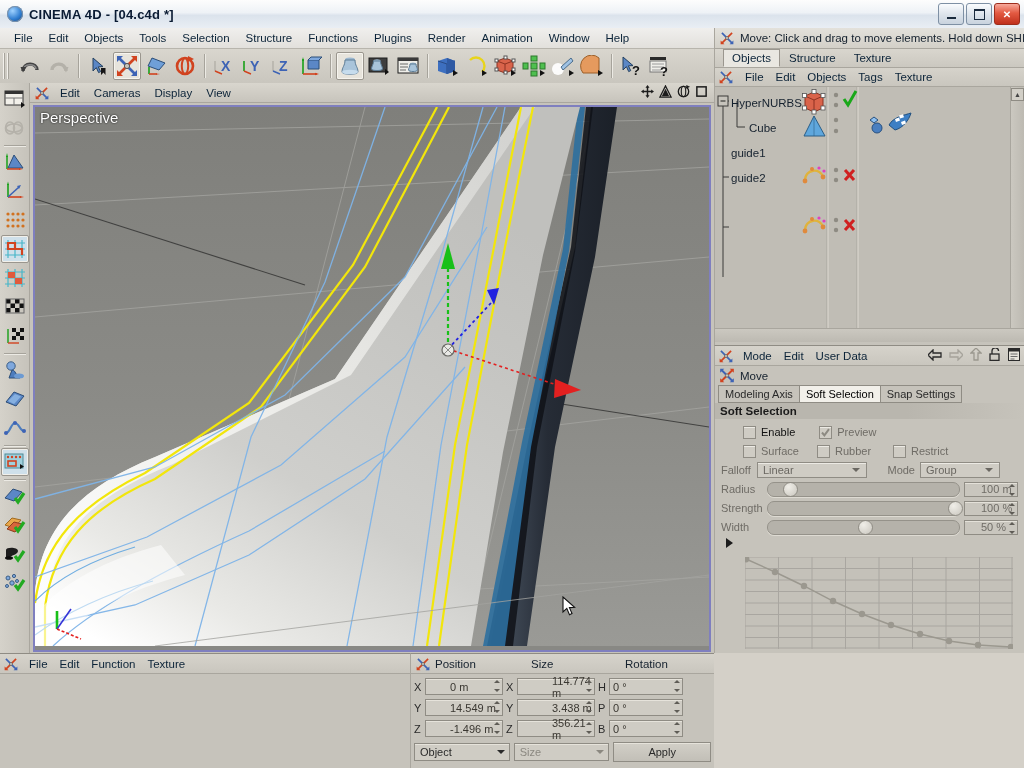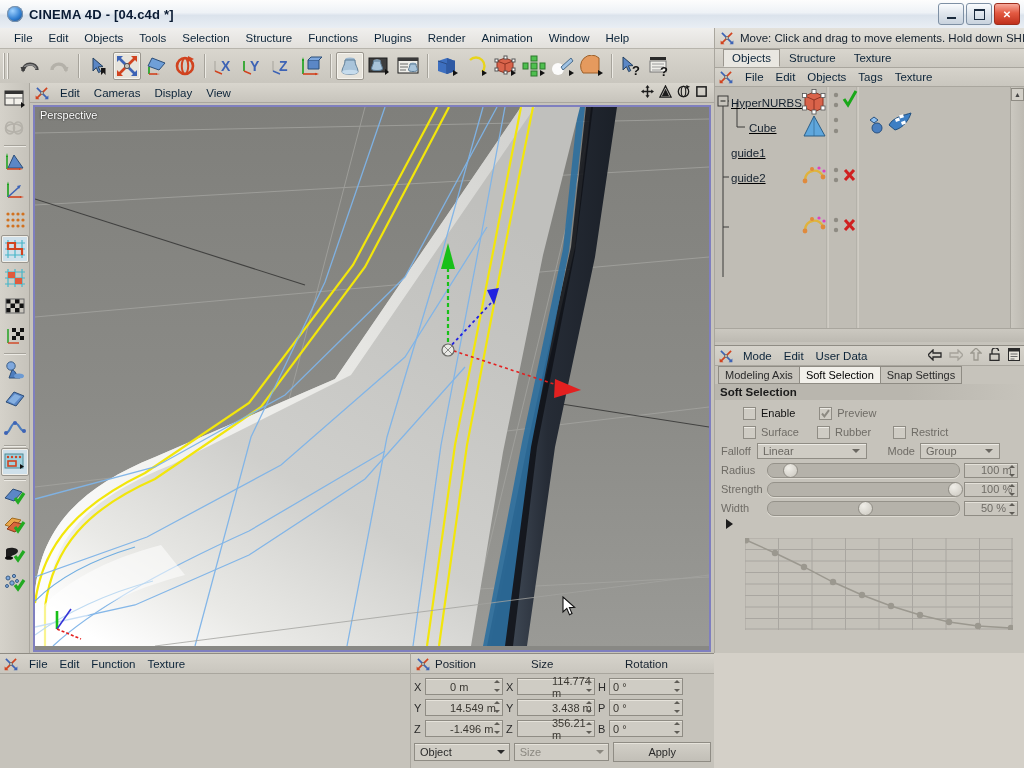--- a/index.html
+++ b/index.html
@@ -77,42 +77,42 @@
   .lsep{width:22px;height:1px;background:#a6a39b;box-shadow:0 1px 0 #eceae4;margin:2px 0;}
 
   
   .vpwrap{position:absolute;left:30px;top:83px;width:684px;height:570px;background:#c6c3bb;}
   .vphdr{height:20px;background:linear-gradient(to bottom,#d9d6ce,#c7c4bc);
     border-bottom:1px solid #a9a69e;display:flex;align-items:center;padding-left:4px;box-sizing:border-box;}
   .vphdr .vm{padding:1px 7px;font-size:11.5px;color:#0b2338;}
   .vpicons{margin-left:auto;display:flex;gap:5px;padding-right:6px;align-items:center;}
   .vport{position:relative;margin:2px 3px 3px 3px;height:543px;border:2px solid #7f7fbf;
     background:#888884;overflow:hidden;}
-  .vp-label{position:absolute;left:5px;top:2px;color:#ffffff;font-size:11px;
+  .vp-label{position:absolute;left:5px;top:2px;color:#ffffff;font-size:15px;
     text-shadow:0 0 2px #000;z-index:6;}
 
   
   .statusbar{
     position:absolute;left:714px;top:28px;width:310px;height:21px;
     background:linear-gradient(to bottom,#e3e1db,#d3d0c8);
     border-bottom:1px solid #a9a69e;border-left:1px solid #a9a69e;
     display:flex;align-items:center;box-sizing:border-box;padding-left:4px;
     overflow:hidden;white-space:nowrap;
   }
   .om{position:absolute;left:714px;top:49px;width:310px;height:296px;
       background:#c6c3bb;border-left:1px solid #a9a69e;box-sizing:border-box;}
   .om-tabs{height:19px;display:flex;align-items:flex-end;padding-left:8px;
     background:linear-gradient(to bottom,#d9d6ce,#cbc8c0);border-bottom:1px solid #a9a69e;box-sizing:border-box;}
   .om-tab{padding:2px 8px 2px 8px;font-size:11.5px;color:#0b2338;border:1px solid transparent;}
   .om-tab.sel{background:#e9e7e1;border-color:#9a968e;border-bottom-color:#e9e7e1;}
   .om-menu{height:19px;display:flex;align-items:center;gap:2px;padding-left:3px;
     background:linear-gradient(to bottom,#d6d3cb,#c9c6be);border-bottom:1px solid #a9a69e;box-sizing:border-box;}
   .om-menu .mm{padding:1px 6px;font-size:11.5px;color:#0b2338;}
   .om-body{position:relative;height:255px;background:#c0bdb5;display:flex;}
-  .om-tree{width:112px;padding-top:3px;box-sizing:border-box;text-decoration:underline;}
+  .om-tree{width:112px;padding-top:3px;box-sizing:border-box;}
   .om-row{height:25px;display:flex;align-items:center;font-size:11.5px;color:#15212e;position:relative;}
   .om-scroll{position:absolute;right:0;top:0;width:13px;height:100%;
     background:linear-gradient(to right,#cbc8c0,#bdbab2);border-left:1px solid #a9a69e;}
   .om-hscroll{position:absolute;left:0;bottom:0;width:100%;height:13px;
     background:linear-gradient(to bottom,#cbc8c0,#bdbab2);border-top:1px solid #a9a69e;}
 
   
   .am{position:absolute;left:714px;top:345px;width:310px;height:308px;
     background:#c6c3bb;border-left:1px solid #a9a69e;border-top:1px solid #8f8c84;box-sizing:border-box;}
   .am-menu{height:20px;display:flex;align-items:center;gap:1px;padding-left:3px;
@@ -922,20 +922,34 @@
         <span>
           <svg width="12" height="13" viewBox="0 0 12 13">
               <rect x="0.5" y="0.5" width="11" height="12" fill="#e6e3db" stroke="#2a2a2a"></rect>
               <rect x="0.5" y="0.5" width="11" height="3" fill="#2a2a2a"></rect>
               <path d="M2.5 6 h7 M2.5 8.5 h7 M2.5 11 h4" stroke="#6a6a6a"></path>
             </svg>
         </span>
       </div>
     </div>
 
+    <div class="am-title">
+      <span style="display:inline-block;width:16px;height:15px">
+        <svg width="16" height="15" viewBox="0 0 22 22">
+            <path d="M3 19 L19 3" stroke="#d1431f" stroke-width="2.8"></path>
+            <path d="M3 3 L19 19" stroke="#3d63b5" stroke-width="2.8"></path>
+            <path d="M1 21 L1 15 L7 21 Z" fill="#d1431f"></path>
+            <path d="M21 1 L21 7 L15 1 Z" fill="#d1431f"></path>
+            <path d="M1 1 L7 1 L1 7 Z" fill="#3d63b5"></path>
+            <path d="M21 21 L15 21 L21 15 Z" fill="#3d63b5"></path>
+            <circle cx="11" cy="11" r="2.4" fill="#c8c5bd" stroke="#555"></circle>
+          </svg>
+      </span>
+      <span>Move</span>
+    </div>
 
     <div class="am-tabs" id="am-tabs">
         <div class="am-tab">Modeling Axis</div>
         <div class="am-tab sel">Soft Selection</div>
         <div class="am-tab">Snap Settings</div>
       </div>
 
     <div class="am-grouphdr">Soft Selection</div>
 
     <div class="am-rows">

